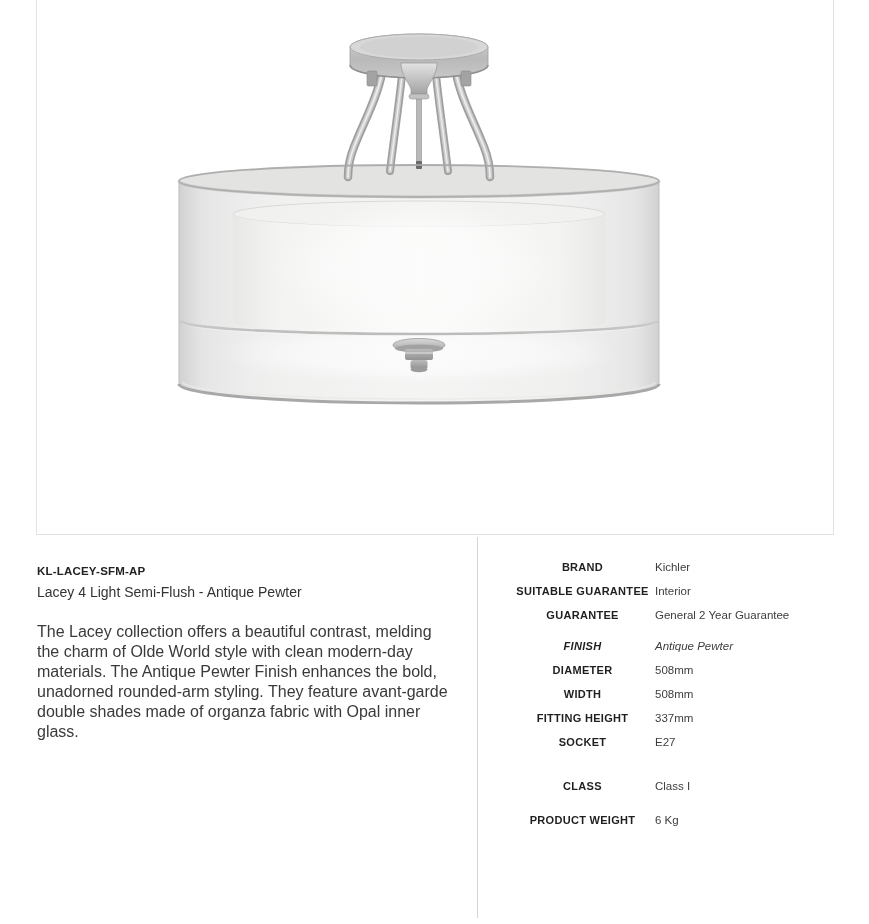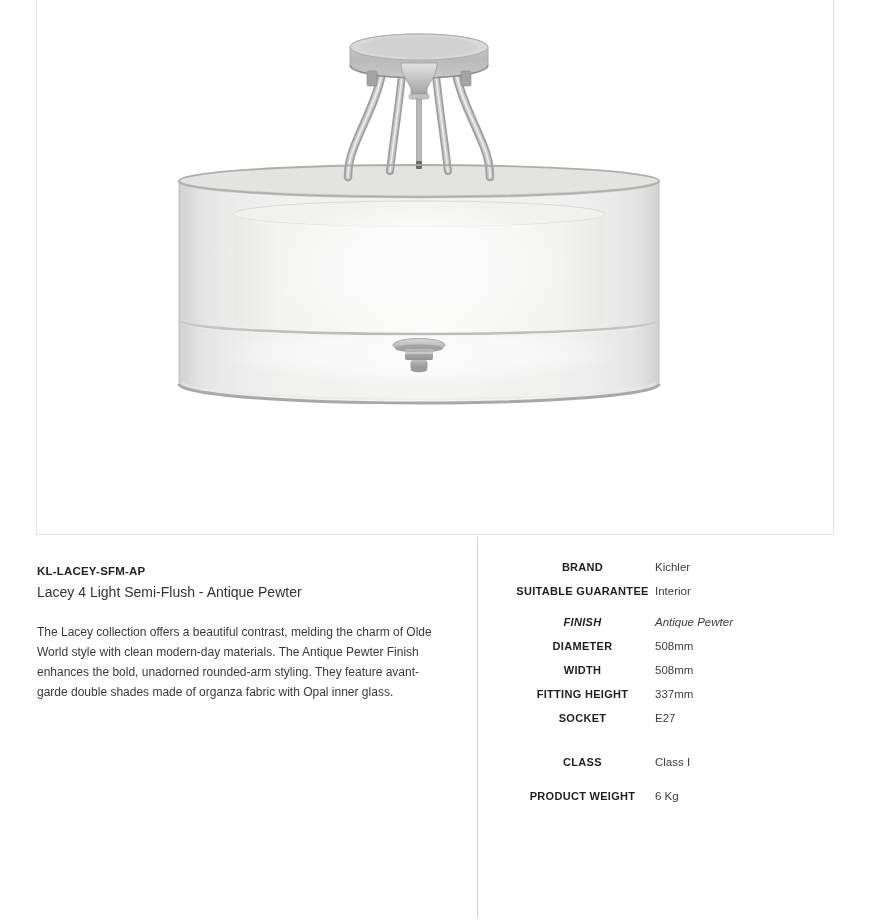--- a/index.html
+++ b/index.html
@@ -17,21 +17,21 @@
   .sku{
     position:absolute;left:37px;top:565px;
     font-size:11.5px;font-weight:bold;color:#222222;letter-spacing:.2px;
   }
   .title{
     position:absolute;left:37px;top:584px;
     font-size:14px;color:#333333;
   }
   .desc{
     position:absolute;left:37px;top:622px;width:412px;
-    font-size:12px;line-height:20px;color:#3a3a3a;
+    font-size:16px;line-height:20px;color:#3a3a3a;
   }
   .divider{
     position:absolute;left:477px;top:537px;width:1px;height:381px;
     background:#d4d4d4;
   }
   .specs{
     position:absolute;left:510px;top:561px;width:330px;
     display:flex;flex-direction:column;text-align:center;
   }
   .spec-row{display:flex;height:13px;line-height:13px;margin-bottom:11px;}
@@ -181,20 +181,24 @@
 
 <div class="specs">
   <div class="spec-row">
     <div class="spec-label">BRAND</div>
     <div class="spec-value">Kichler</div>
   </div>
   <div class="spec-row">
     <div class="spec-label">SUITABLE GUARANTEE</div>
     <div class="spec-value">Interior</div>
   </div>
+  <div class="spec-row">
+    <div class="spec-label">GUARANTEE</div>
+    <div class="spec-value">General 2 Year Guarantee</div>
+  </div>
   <div class="spec-row gap-sm">
     <div class="spec-label">FINISH</div>
     <div class="spec-value">Antique Pewter</div>
   </div>
   <div class="spec-row">
     <div class="spec-label">DIAMETER</div>
     <div class="spec-value">508mm</div>
   </div>
   <div class="spec-row">
     <div class="spec-label">WIDTH</div>

